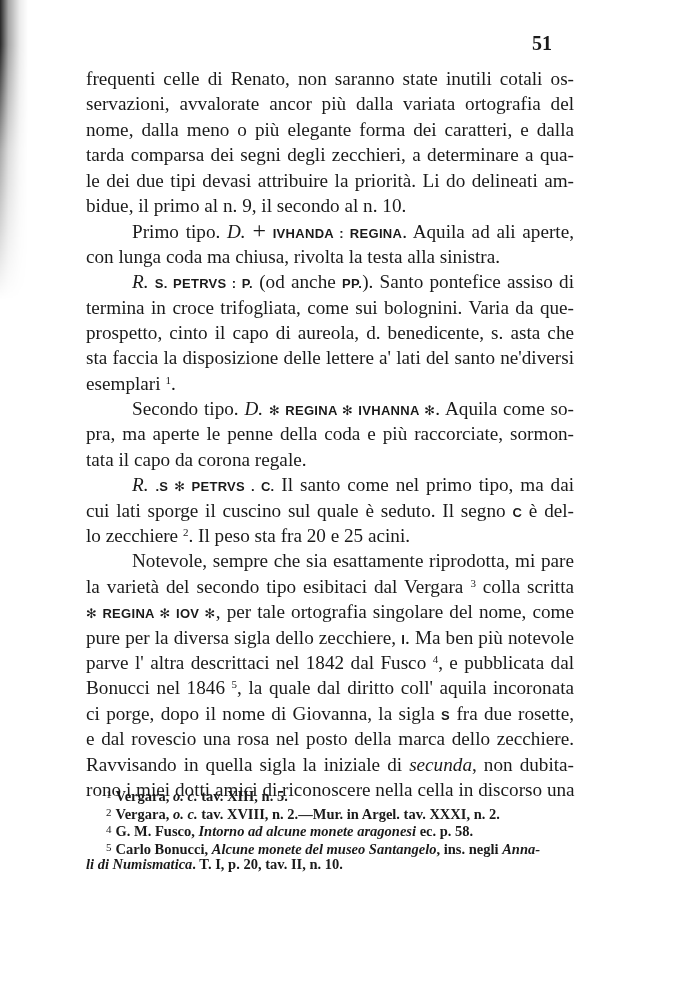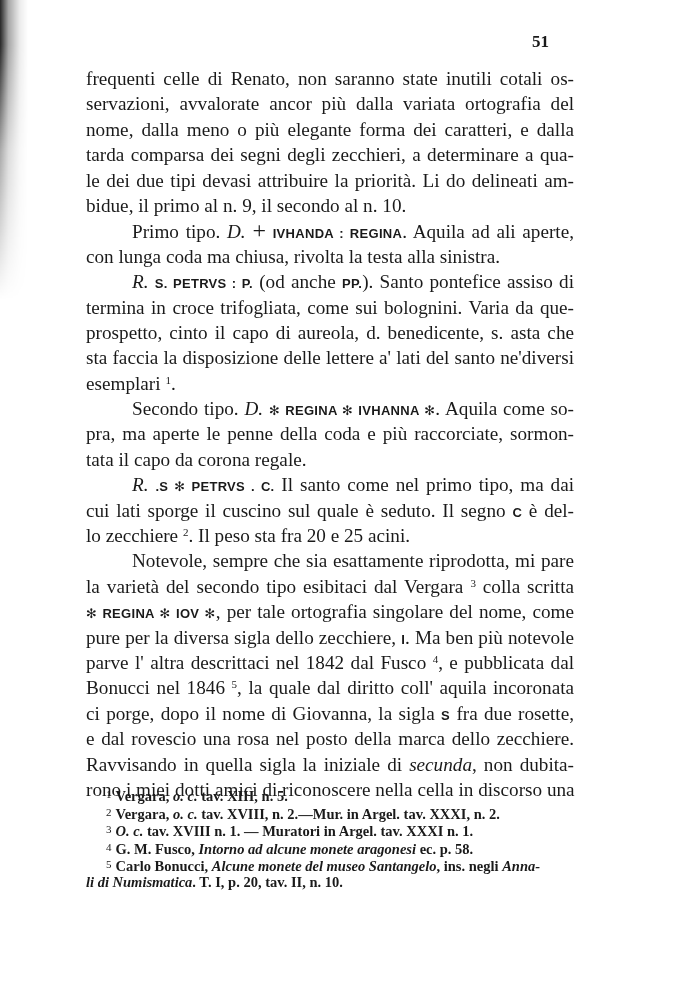--- a/index.html
+++ b/index.html
@@ -2,21 +2,21 @@
 <html><head>
 <meta charset="utf-8">
 <style>
   html, body { margin:0; padding:0; }
   body { width:700px; height:995px; background:#fff; position:relative; overflow:hidden;
          font-family:"Liberation Serif","DejaVu Serif",serif; color:#1a1a1a; }
   .edge { position:absolute; left:0; top:0; width:28px; height:300px;
           background:linear-gradient(90deg, rgba(0,0,0,0.85) 0%, rgba(0,0,0,0.35) 30%, rgba(0,0,0,0.08) 70%, rgba(0,0,0,0) 100%);
           -webkit-mask-image:linear-gradient(180deg,#000 0%,#000 15%,rgba(0,0,0,0.4) 50%,rgba(0,0,0,0) 100%);
           mask-image:linear-gradient(180deg,#000 0%,#000 15%,rgba(0,0,0,0.4) 50%,rgba(0,0,0,0) 100%); }
-  .pagenum { position:absolute; top:32px; left:532px; font-size:17px; font-weight:bold; }
+  .pagenum { position:absolute; top:32px; left:532px; font-size:20px; font-weight:bold; }
   .body { position:absolute; left:86px; top:59px; width:488px; font-size:19.2px; line-height:25.4px;margin-top:7px; }
   .line { display:block; white-space:nowrap; text-align:justify; text-align-last:justify; height:25.4px; }
   .line.last { text-align-last:left; }
   .ind { padding-left:46px; }
   .sc { font-family:"Liberation Sans","DejaVu Sans",sans-serif; font-weight:bold; font-size:13px; letter-spacing:0.3px; }
   sup { font-size:11px; vertical-align:6px; line-height:0; }
   i { font-style:italic; }
   .notes { position:absolute; left:106px; top:786px; width:466px; font-size:14.5px; line-height:17.6px; font-weight:bold; }
   .note { display:block; white-space:nowrap; height:17.6px; }
   .note i { font-weight:bold; }
@@ -58,17 +58,16 @@
   <span class="line">Bonucci nel 1846 <sup>5</sup>, la quale dal diritto coll' aquila incoronata</span>
   <span class="line">ci porge, dopo il nome di Giovanna, la sigla <span class="sc">S</span> fra due rosette,</span>
   <span class="line">e dal rovescio una rosa nel posto della marca dello zecchiere.</span>
   <span class="line">Ravvisando in quella sigla la iniziale di <i>secunda</i>, non dubita-</span>
   <span class="line">rono i miei dotti amici di riconoscere nella cella in discorso una</span>
 </div>
 
 <div class="notes">
   <span class="note"><span class="num">1</span>Vergara, <i>o. c.</i> tav. XIII, n. 5.</span>
   <span class="note"><span class="num">2</span>Vergara, <i>o. c.</i> tav. XVIII, n. 2.—Mur. in Argel. tav. XXXI, n. 2.</span>
-  <span class="note"><span class="num">3</span><i>O. c.</i> tav. XVIII n. 1. — Muratori in Argel. tav. XXXI n. 1.</span>
   <span class="note"><span class="num">4</span>G. M. Fusco, <i>Intorno ad alcune monete aragonesi</i> ec. p. 58.</span>
   <span class="note"><span class="num">5</span>Carlo Bonucci, <i>Alcune monete del museo Santangelo</i>, ins. negli <i>Anna-</i></span>
   <span class="note cont"><i>li di Numismatica</i>. T. I, p. 20, tav. II, n. 10.</span>
 </div>
 
 </body></html>

